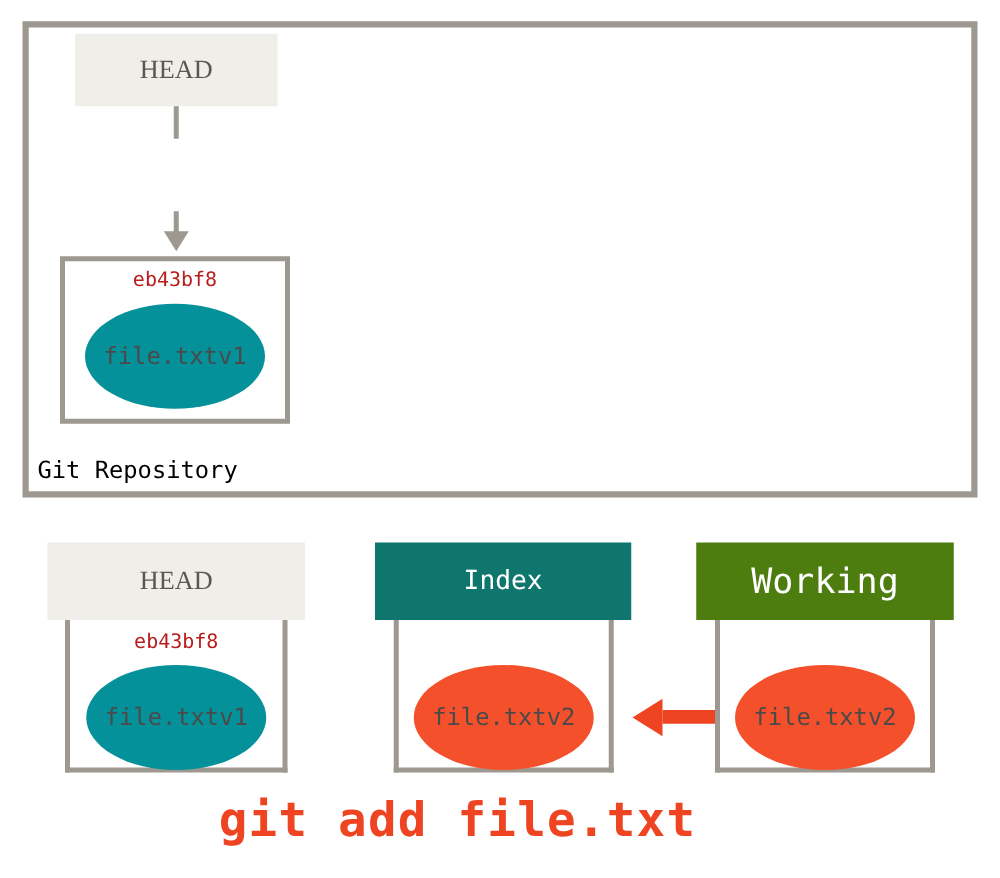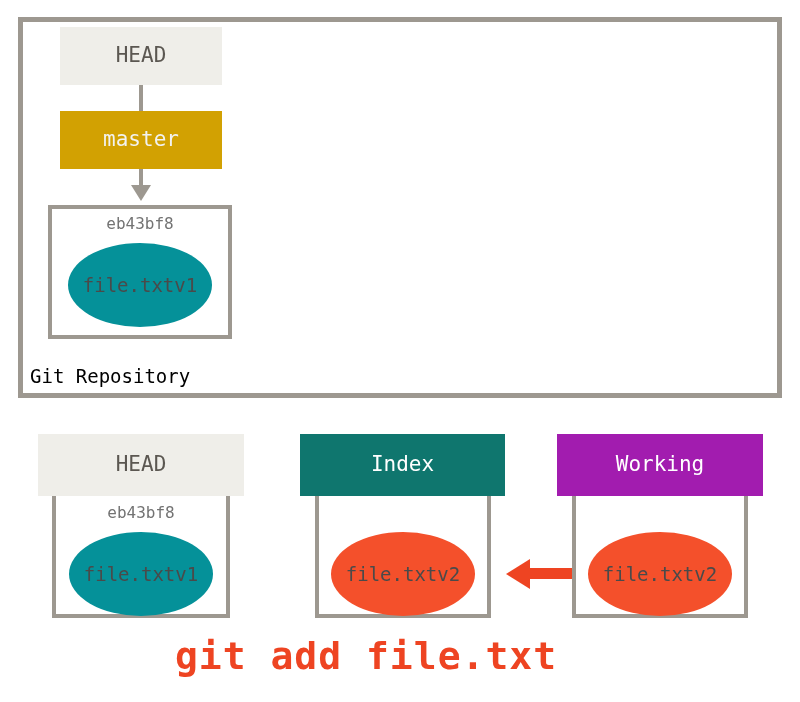--- a/index.html
+++ b/index.html
@@ -44,35 +44,36 @@
     align-items: center;
     justify-content: center;
     text-align: center;
     line-height: 1.22;
   }
 
   .hbox-head {
     background: #efeee9;
     color: #5b5751;
     font-size: 21px;
+    font-family: Liberation Serif, serif;
   }
   .hbox-master {
     background: #d2a102;
     color: #f2f2f0;
     font-size: 21px;
   }
   .hbox-index {
     background: #0f766e;
     color: #ffffff;
     font-size: 21px;
   }
   .hbox-wd {
-    background: #a21caf;
+    background: #4d7c0f;
     color: #ffffff;
-    font-size: 21px;
+    font-size: 28px;
   }
 
   
   .vline {
     position: absolute;
     background: #9d9890;
     width: 4px;
   }
 
   
@@ -96,21 +97,21 @@
   .ubox {
     position: absolute;
     box-sizing: border-box;
     border: 4px solid #9d9890;
     border-top: none;
   }
 
   .sha-label {
     position: absolute;
     font-size: 16px;
-    color: #737373;
+    color: #b91c1c;
     text-align: center;
     white-space: nowrap;
   }
 
   
   .blob {
     position: absolute;
     border-radius: 50%;
     display: flex;
     flex-direction: row;
@@ -157,21 +158,20 @@
 
 <div id="canvas">
 
   <div class="repo-frame"></div>
   <div class="repo-label">Git Repository</div>
 
   <div class="hbox hbox-head" style="left:60px; top:27px; width:162px; height:58px;">HEAD</div>
 
   <div class="vline" style="left:139px; top:85px; height:26px;"></div>
 
-  <div class="hbox hbox-master" style="left:60px; top:111px; width:162px; height:58px;">master</div>
 
   <div class="vline" style="left:139px; top:169px; height:20px;"></div>
   <div class="arrow-down" style="left:131px; top:185px;"></div>
 
   <div class="commit-box" style="left:48px; top:205px; width:184px; height:134px;"></div>
   <div class="sha-label" style="left:48px; top:214px; width:184px;">eb43bf8</div>
   <div class="blob blob-teal" style="left:68px; top:243px; width:144px; height:84px;">
     <span>file.txt</span>
     <span>v1</span>
   </div>

